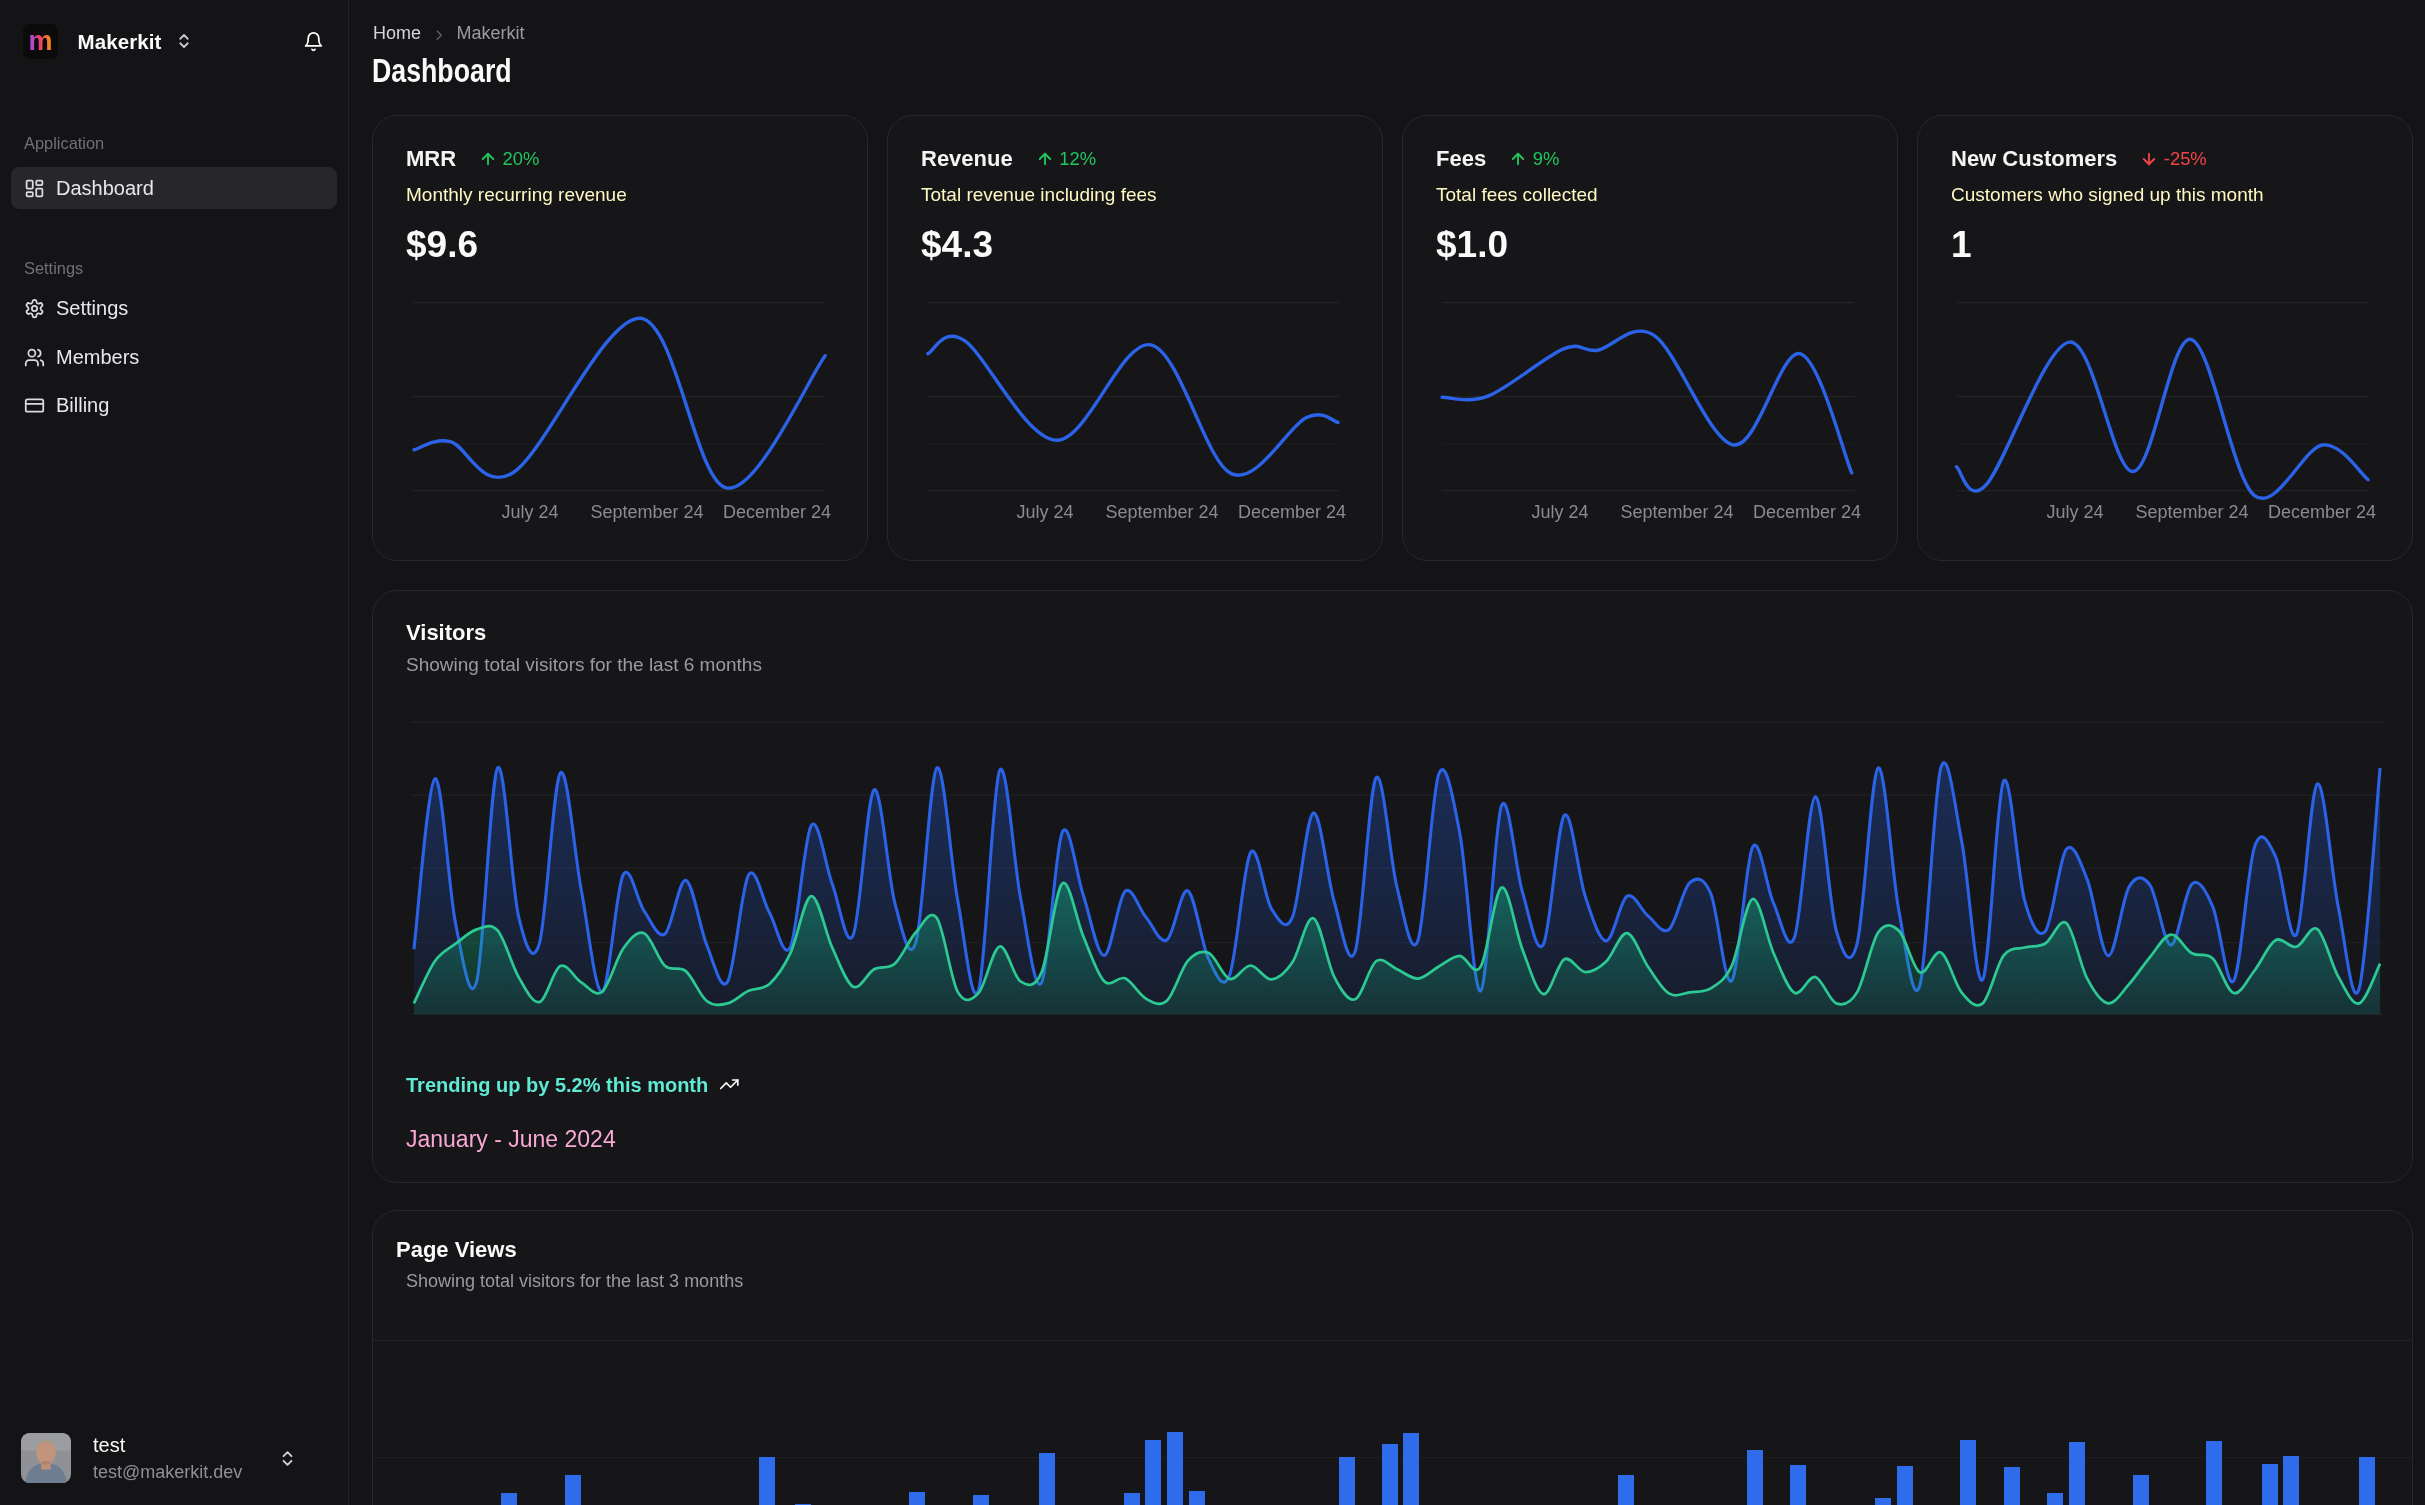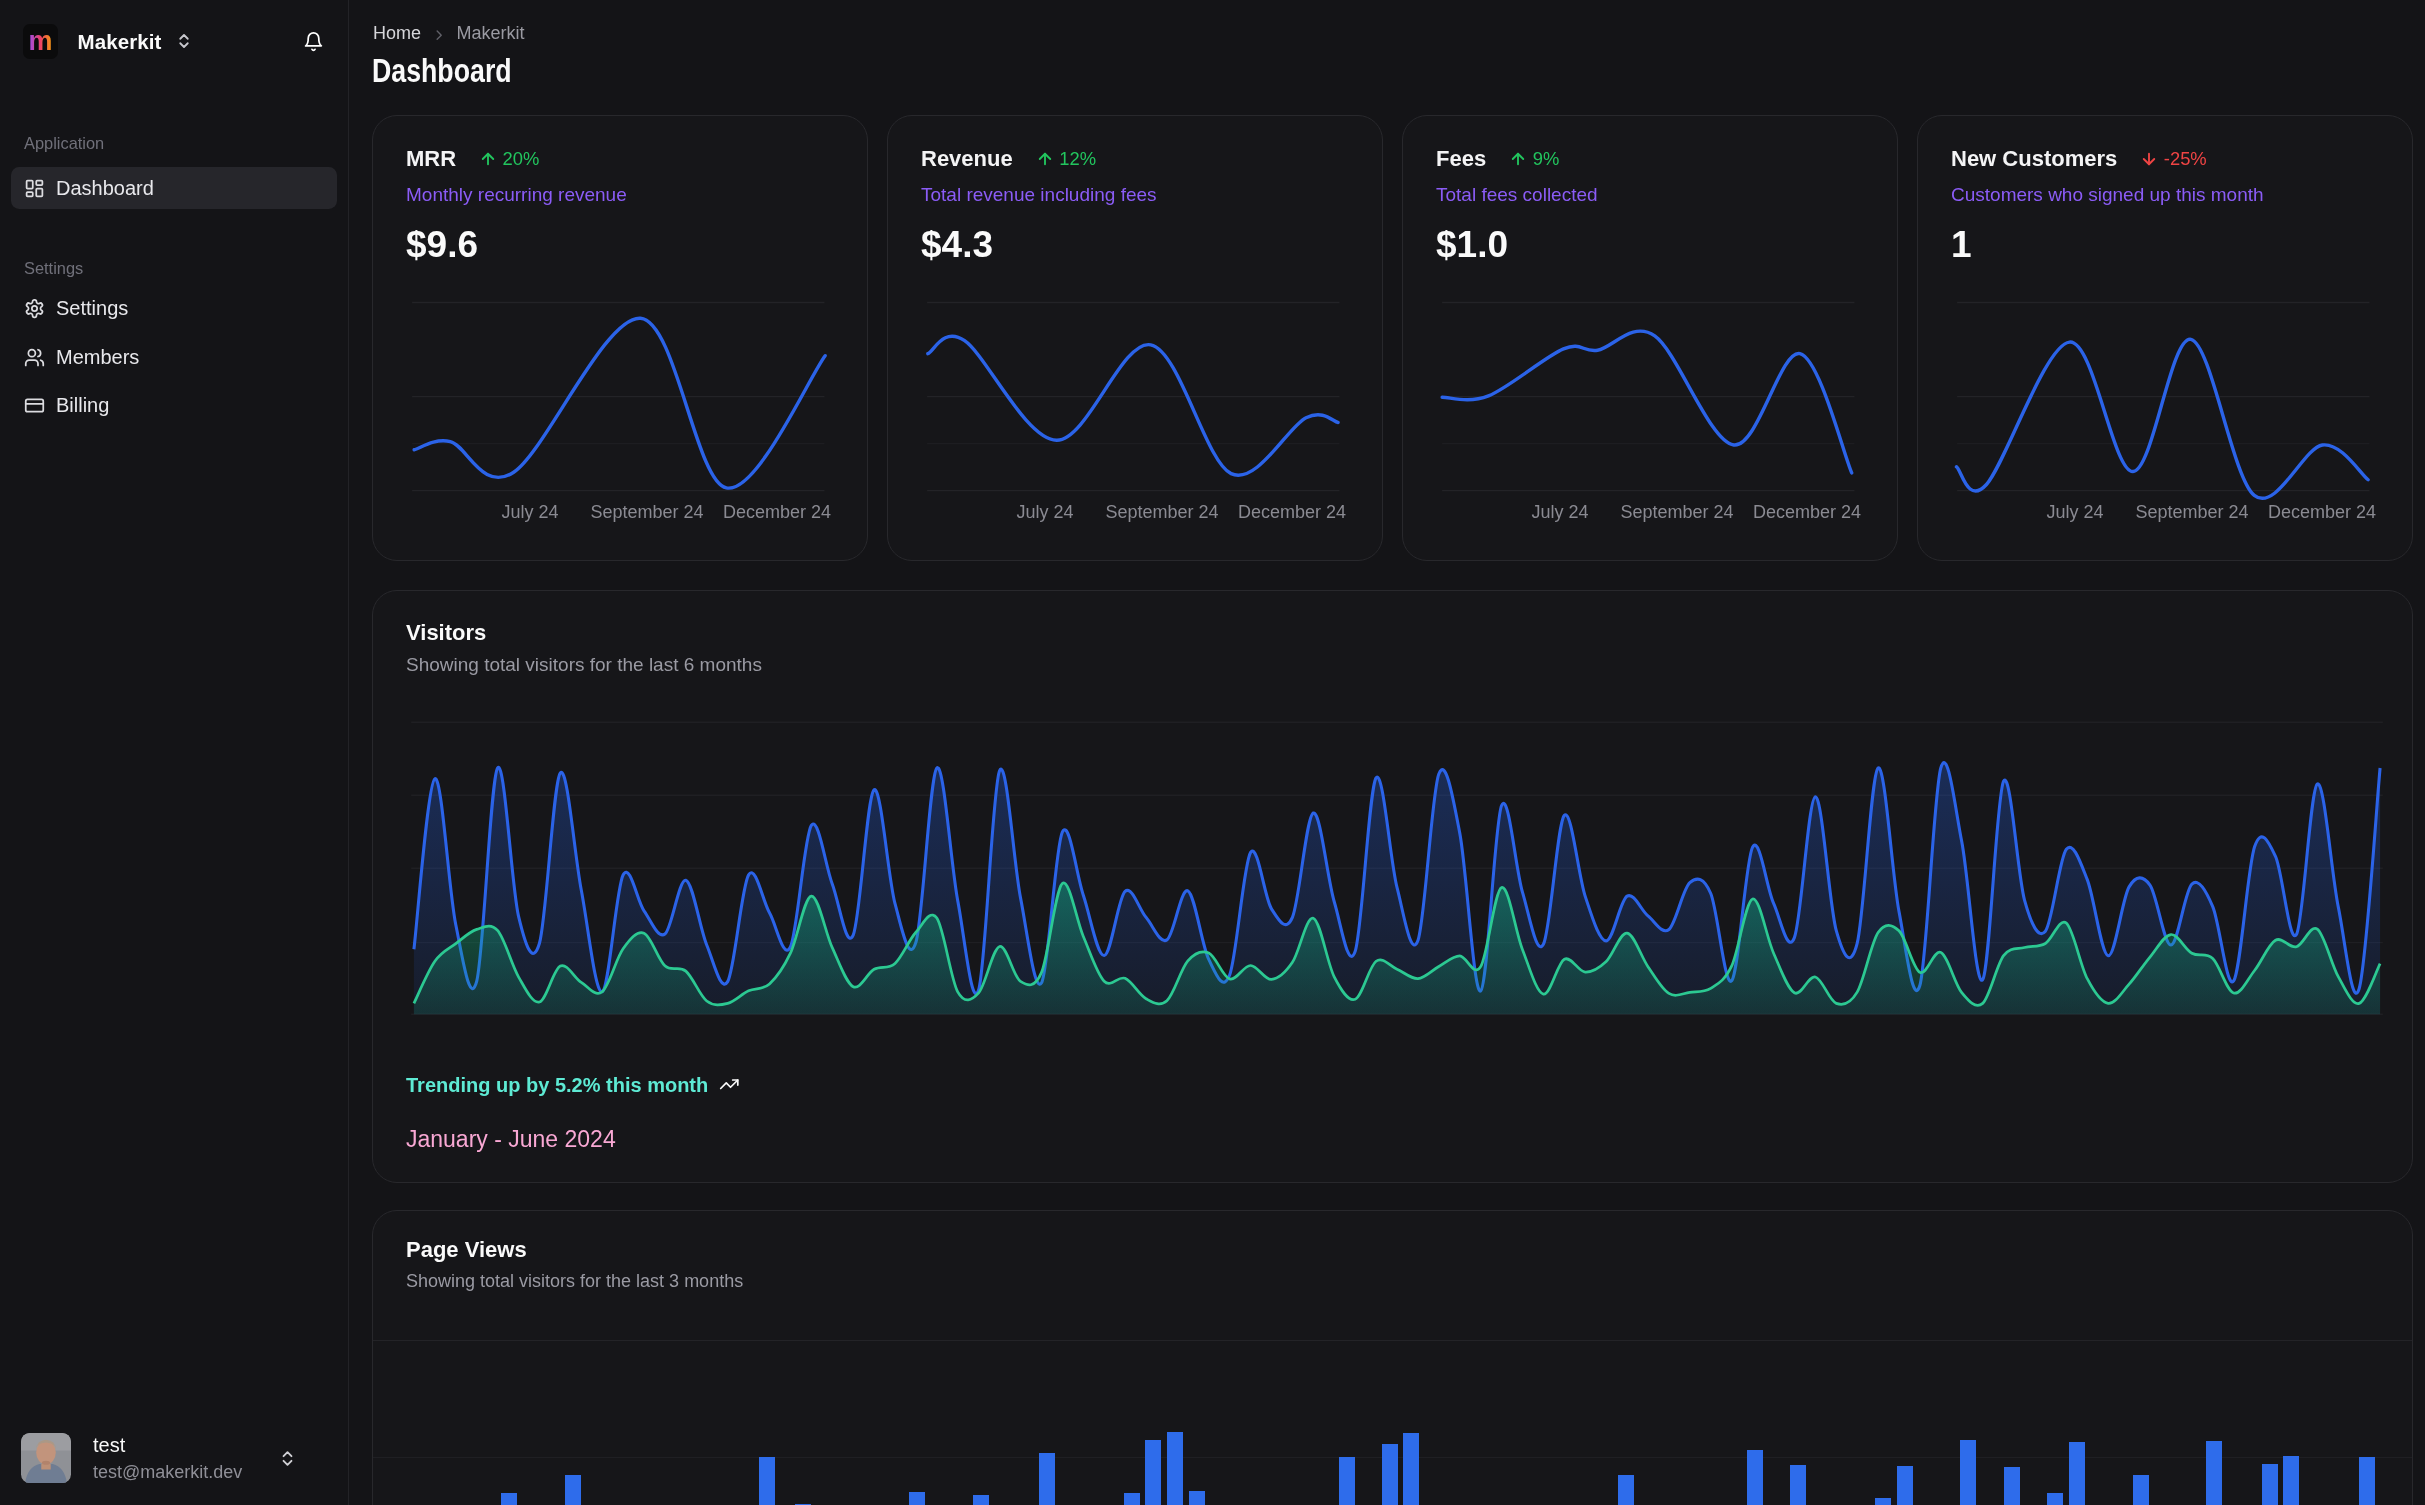--- a/index.html
+++ b/index.html
@@ -24,34 +24,34 @@
 .crumbs .m { color:#9a9aa2; }
 h1 { position:absolute; left:22px; top:52px; font-size:33px; font-weight:700; transform:scale(0.81,1); transform-origin:left top; }
 .grid { position:absolute; left:22px; top:115px; width:2041px; display:grid;
   grid-template-columns:repeat(4,1fr); gap:19px; }
 .card { background:#161619; border:1.4px solid #28282c; border-radius:25px; position:relative; }
 .stat { height:446px; }
 .trow { position:absolute; left:33px; top:30px; display:flex; align-items:center; gap:23px; }
 .ttl { font-size:22px; font-weight:700; color:#f4f4f5; }
 .badge { display:flex; align-items:center; gap:5.5px; font-size:18.4px; color:#22c55e; }
 .badge.neg { color:#ef4444; }
-.desc { position:absolute; left:33px; top:68px; font-size:19px; color:#8b5cf6; }
+.desc { position:absolute; left:33px; top:68px; font-size:19px; color:#fef9c3; }
 .val { position:absolute; left:33px; top:108px; font-size:37px; font-weight:700; }
 .statsvg { position:absolute; left:33px; top:179px; }
 .xlab span { position:absolute; top:386px; transform:translateX(-50%); font-size:18px; color:#8a8a92; white-space:nowrap; }
 .visitors { position:absolute; left:22px; top:590px; width:2041px; height:593px; }
 .vt { position:absolute; left:33px; top:29px; font-size:22px; font-weight:700; }
 .vs { position:absolute; left:33px; top:63px; font-size:19px; color:#9a9aa3; }
 .vissvg { position:absolute; left:38px; top:119px; }
 .trend { position:absolute; left:33px; top:483px; display:flex; align-items:flex-start; gap:11px;
   font-size:20px; font-weight:700; color:#5eead4; }
 .trange { position:absolute; left:33px; top:535px; font-size:23px; color:#f9a8d4; }
 .pv { position:absolute; left:22px; top:1210px; width:2041px; height:409px; overflow:hidden; }
 .pvhead { position:absolute; left:0; top:0; right:0; height:130px; border-bottom:1.4px solid #232327; }
-.pvt { position:absolute; left:33px; top:26px; font-size:22px; font-weight:700; }
+.pvt { position:absolute; left:23px; top:26px; font-size:22px; font-weight:700; }
 .pvs { position:absolute; left:33px; top:60px; font-size:18px; color:#9a9aa3; }
 .tbox { position:absolute; top:0; height:130px; border-left:1.4px solid #232327; }
 .tbox .tl { position:absolute; left:46px; top:27px; font-size:18px; color:#9a9aa3; }
 .tbox .tn { position:absolute; left:46px; top:49px; font-size:60px; font-weight:700; line-height:60px; transform:scale(0.78,1); transform-origin:left top; }
 .tbox.active { background:#1d1d21; }
 .bar { position:absolute; width:16.4px; height:341px; background:#2e6ceb; }
 .pvgrid { position:absolute; left:0; right:0; top:246px; height:1.4px; background:#1f1f23; }
 </style></head>
 <body>
 <div class="sidebar">

